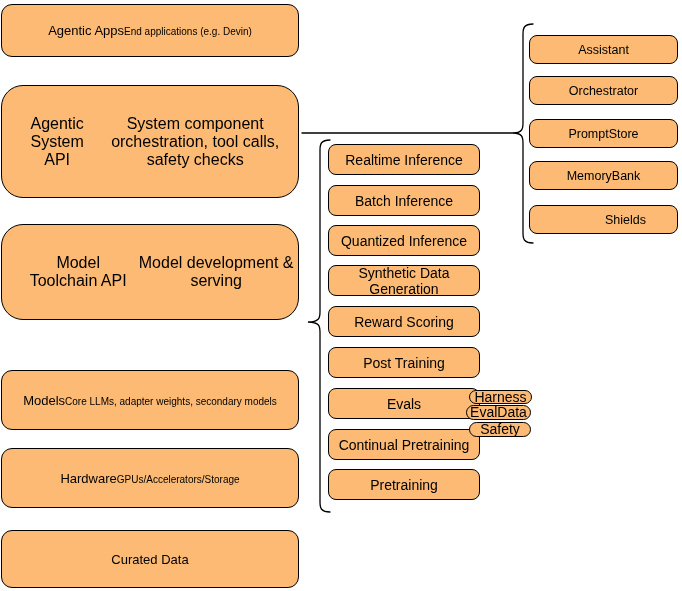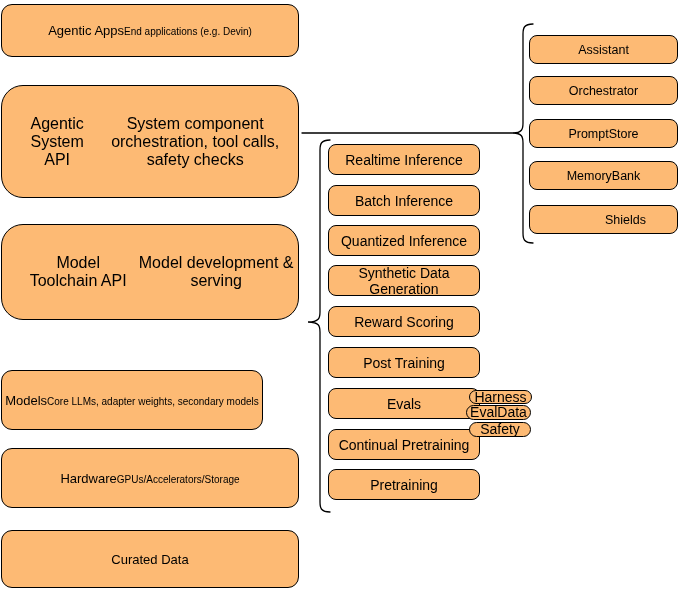--- a/index.html
+++ b/index.html
@@ -64,21 +64,21 @@
   <div class="node lbox-big" style="left:1px;top:85px;width:298px;height:113px;">
     <div class="title">Agentic System API</div>
     <div class="sub">System component orchestration, tool calls, safety checks</div>
   </div>
 
   <div class="node lbox-big" style="left:1px;top:224px;width:298px;height:96px;">
     <div class="title">Model Toolchain API</div>
     <div class="sub">Model development &amp; serving</div>
   </div>
 
-  <div class="node lbox" style="left:1px;top:370px;width:262px;height:60px;">
+  <div class="node lbox" style="left:1px;top:370px;width:298px;height:60px;">
     <div class="title">Models</div>
     <div class="sub">Core LLMs, adapter weights, secondary models</div>
   </div>
 
   <div class="node lbox" style="left:1px;top:448px;width:298px;height:60px;">
     <div class="title">Hardware</div>
     <div class="sub">GPUs/Accelerators/Storage</div>
   </div>
 
   <div class="node lbox" style="left:1px;top:530px;width:298px;height:58px;">

